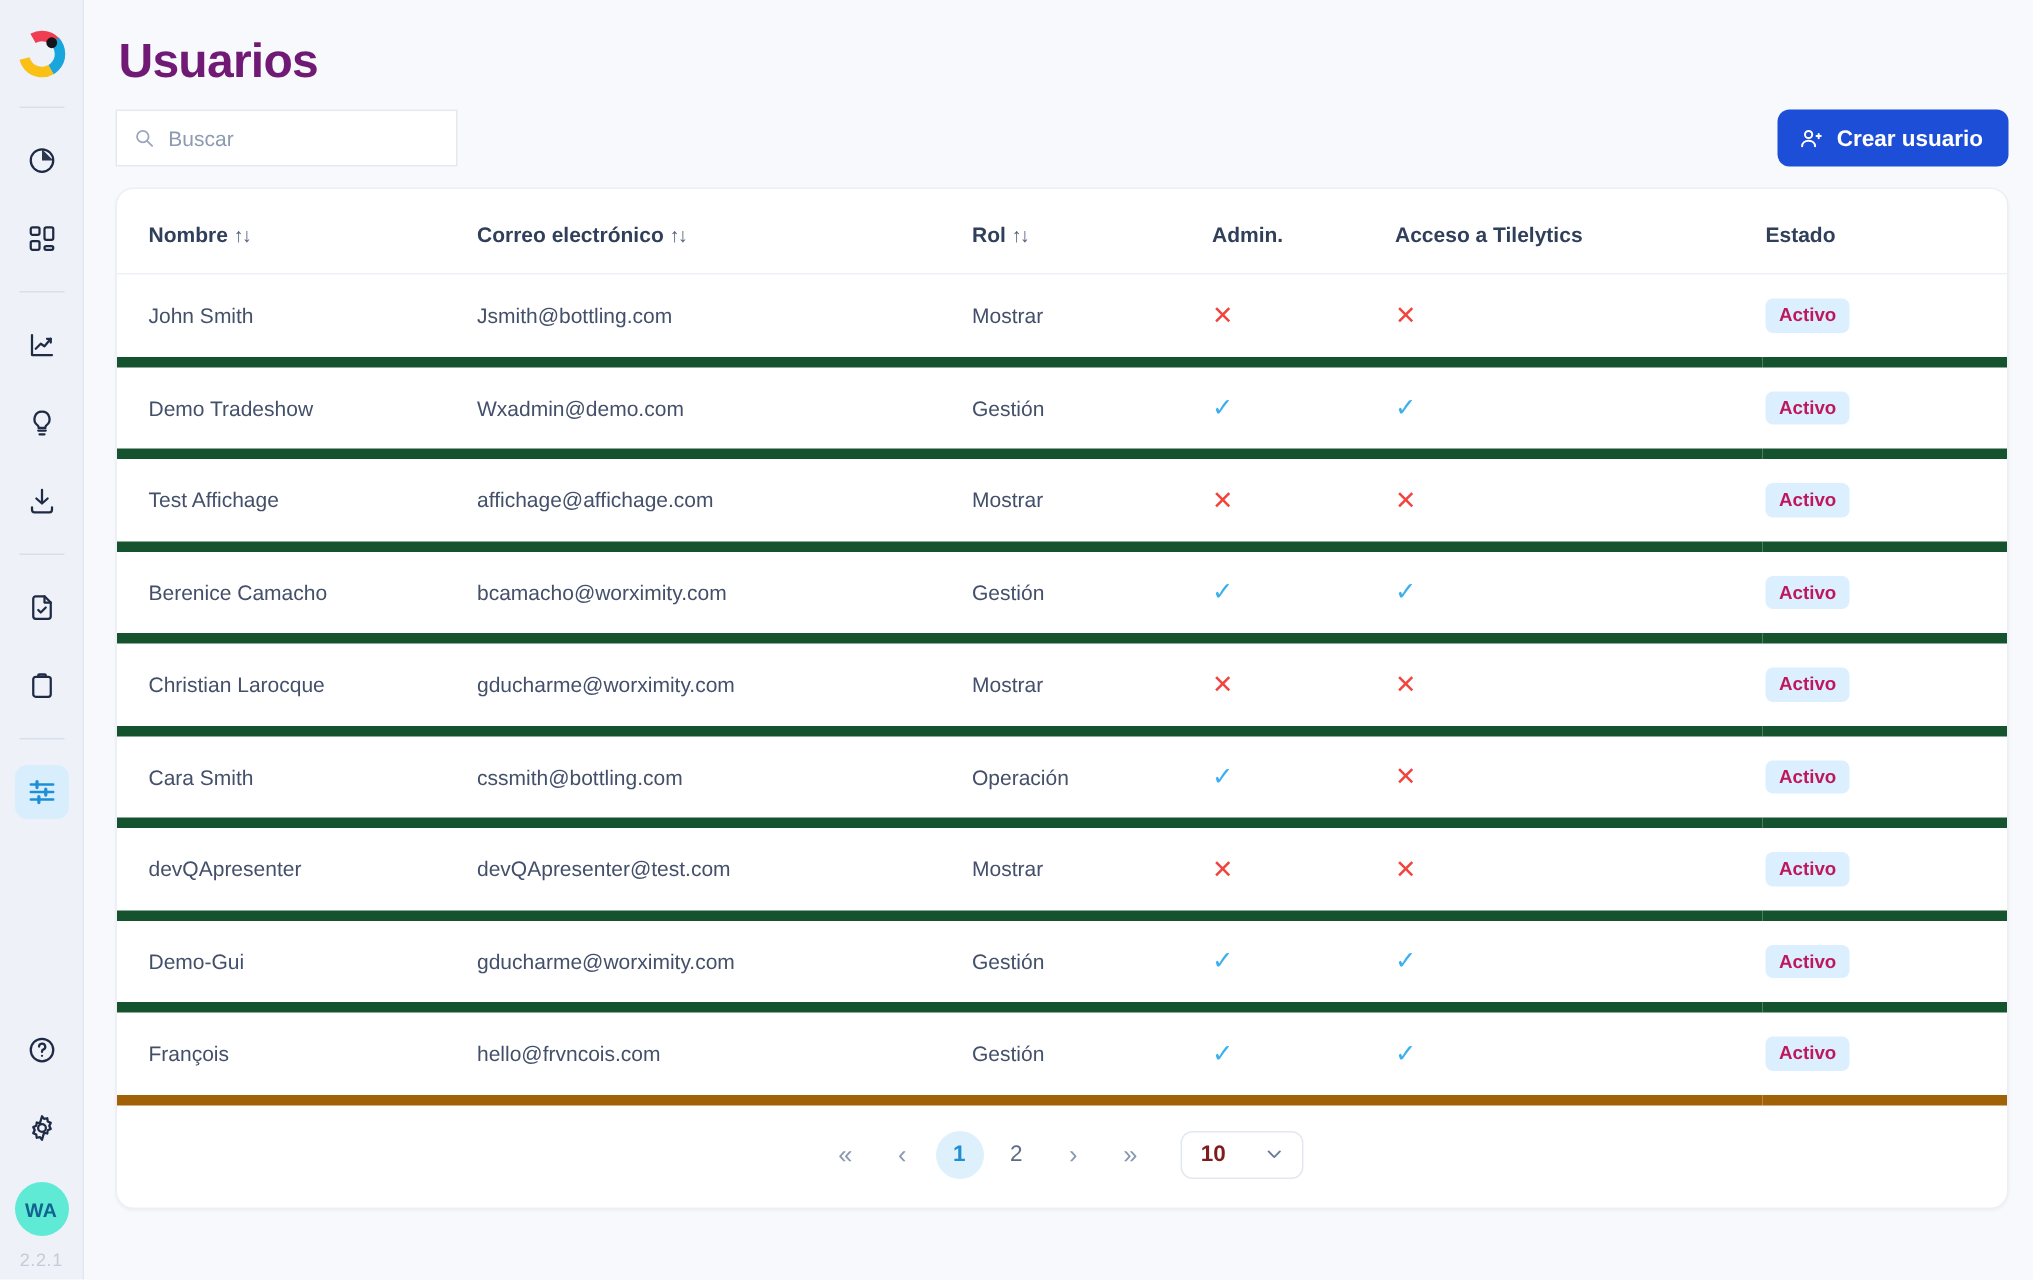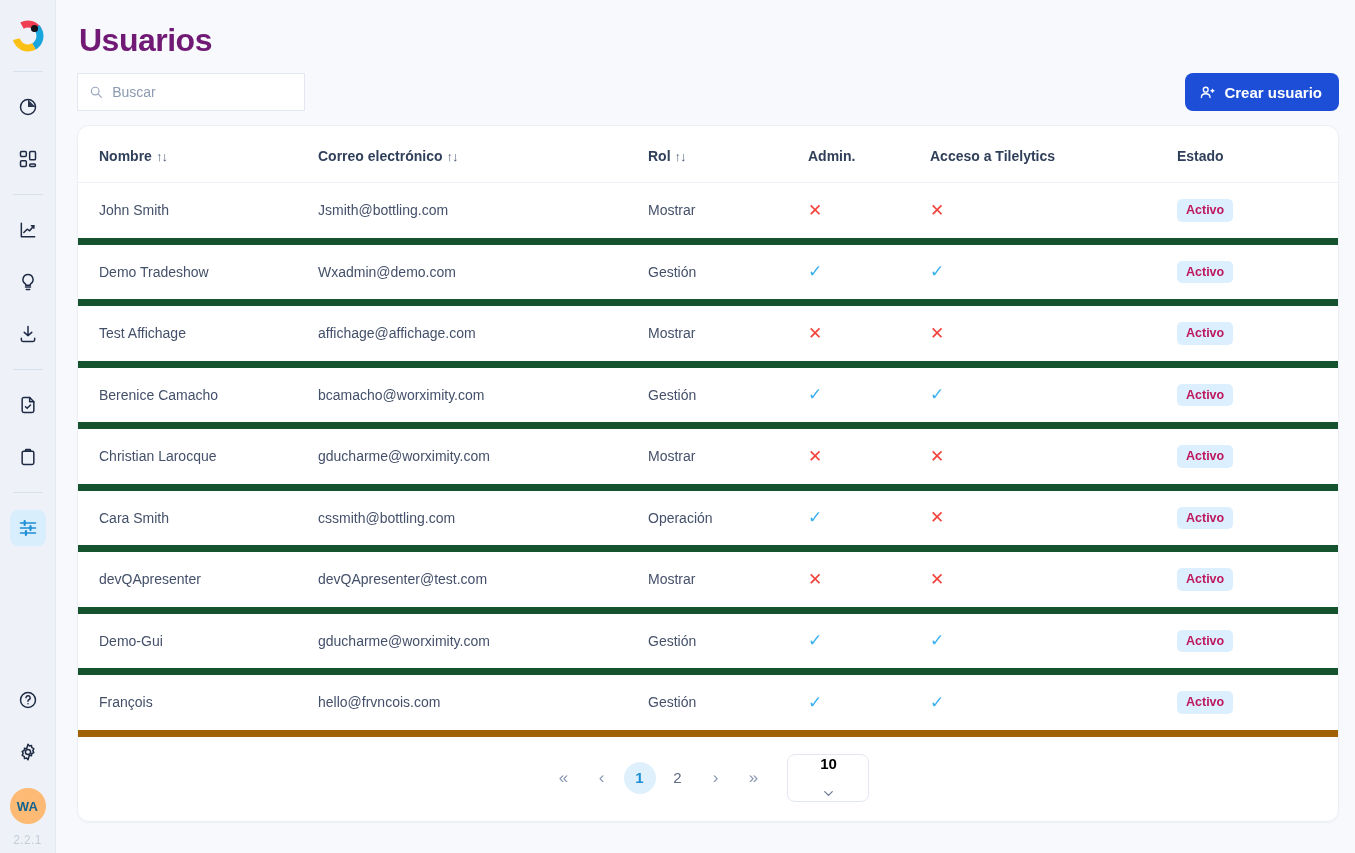--- a/index.html
+++ b/index.html
@@ -44,21 +44,21 @@
     border-radius: 8px;
     display: flex; align-items: center; justify-content: center;
     color: #1f2a44;
     cursor: pointer;
   }
   .sb-item.active { background: #d9eefc; color: #1e8ed6; }
   .sb-spacer { flex: 1 1 auto; }
   .avatar {
     width: 36px; height: 36px;
     border-radius: 50%;
-    background: #fdba74;
+    background: #5eead4;
     color: #12638f;
     font-size: 13px;
     font-weight: bold;
     letter-spacing: .3px;
     display: flex; align-items: center; justify-content: center;
     margin-top: 10px;
     cursor: pointer;
   }
   .version {
     font-size: 12px;
@@ -209,33 +209,32 @@
     font-size: 15px;
     color: #5d6b85;
     cursor: pointer;
     user-select: none;
   }
   .pg.arrow { color: #8997b0; font-size: 17px; }
   .pg.num { font-size: 15px; color: #5d6b85; }
   .pg.num.active { background: #def0fb; color: #1e8ed6; font-weight: bold; }
   .pg-select {
     margin-left: 11px;
-    width: 82px; height: 48px;
+    width: 82px; height: 32px;
     border: 1px solid #e3e8f0;
     border-radius: 8px;
     background: #fff;
     display: flex;
     align-items: center;
     justify-content: space-between;
     padding: 0 11px 0 13px;
     font-size: 15px;
-    color: #000000;
-    font-weight: bold;
-    cursor: pointer;
-    flex-direction: column;
+    color: #7f1d1d;
+    font-weight: bold;
+    cursor: pointer;
   }
 </style>
 </head>
 <body>
 
 <div class="app">
 
   <nav class="sidebar">
 
     <div class="logo-wrap">

